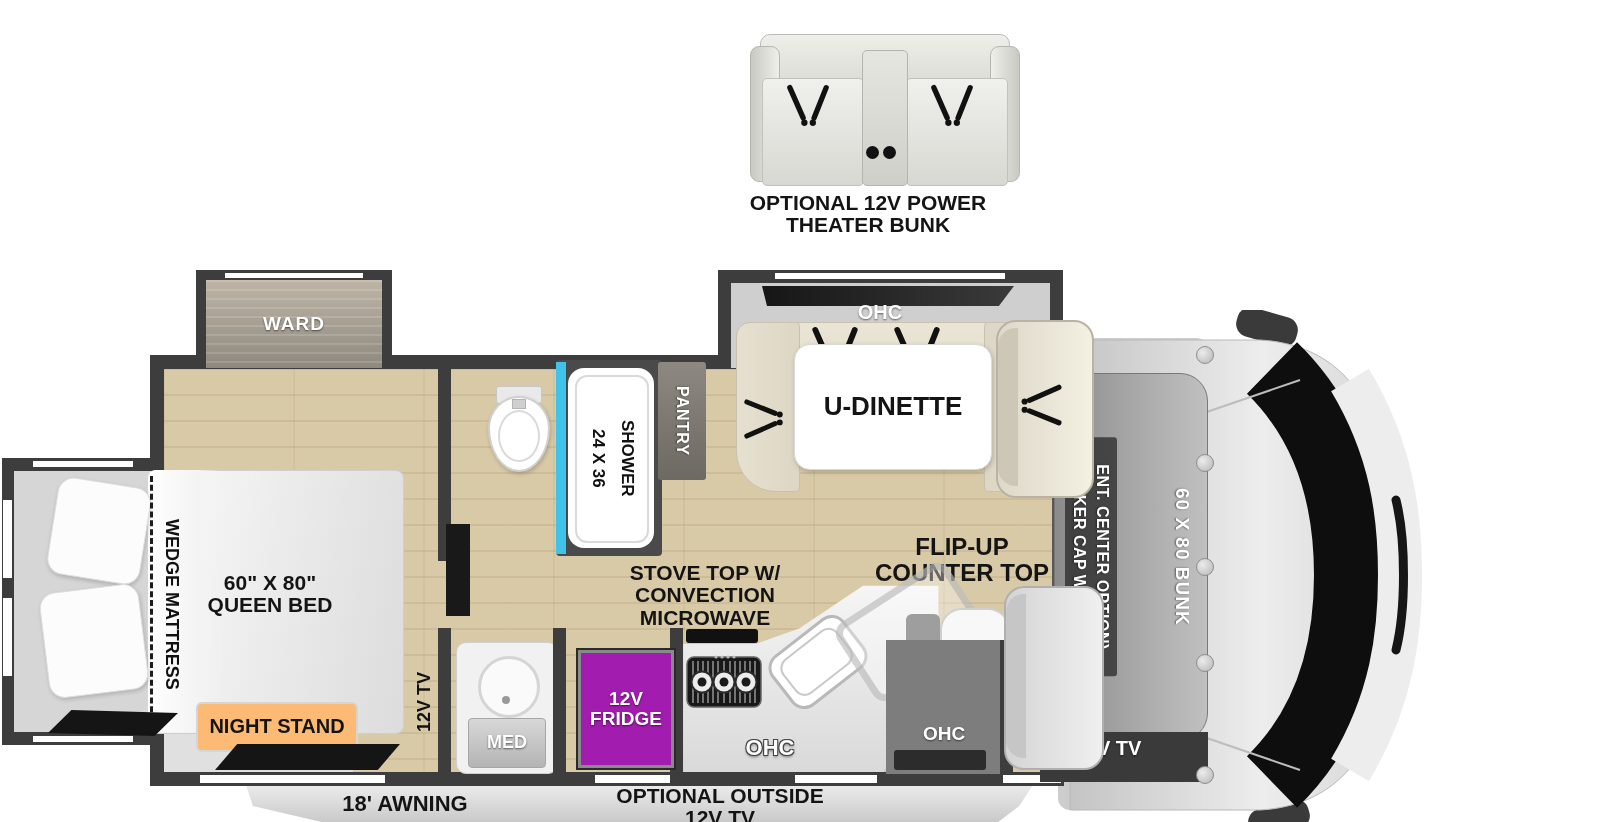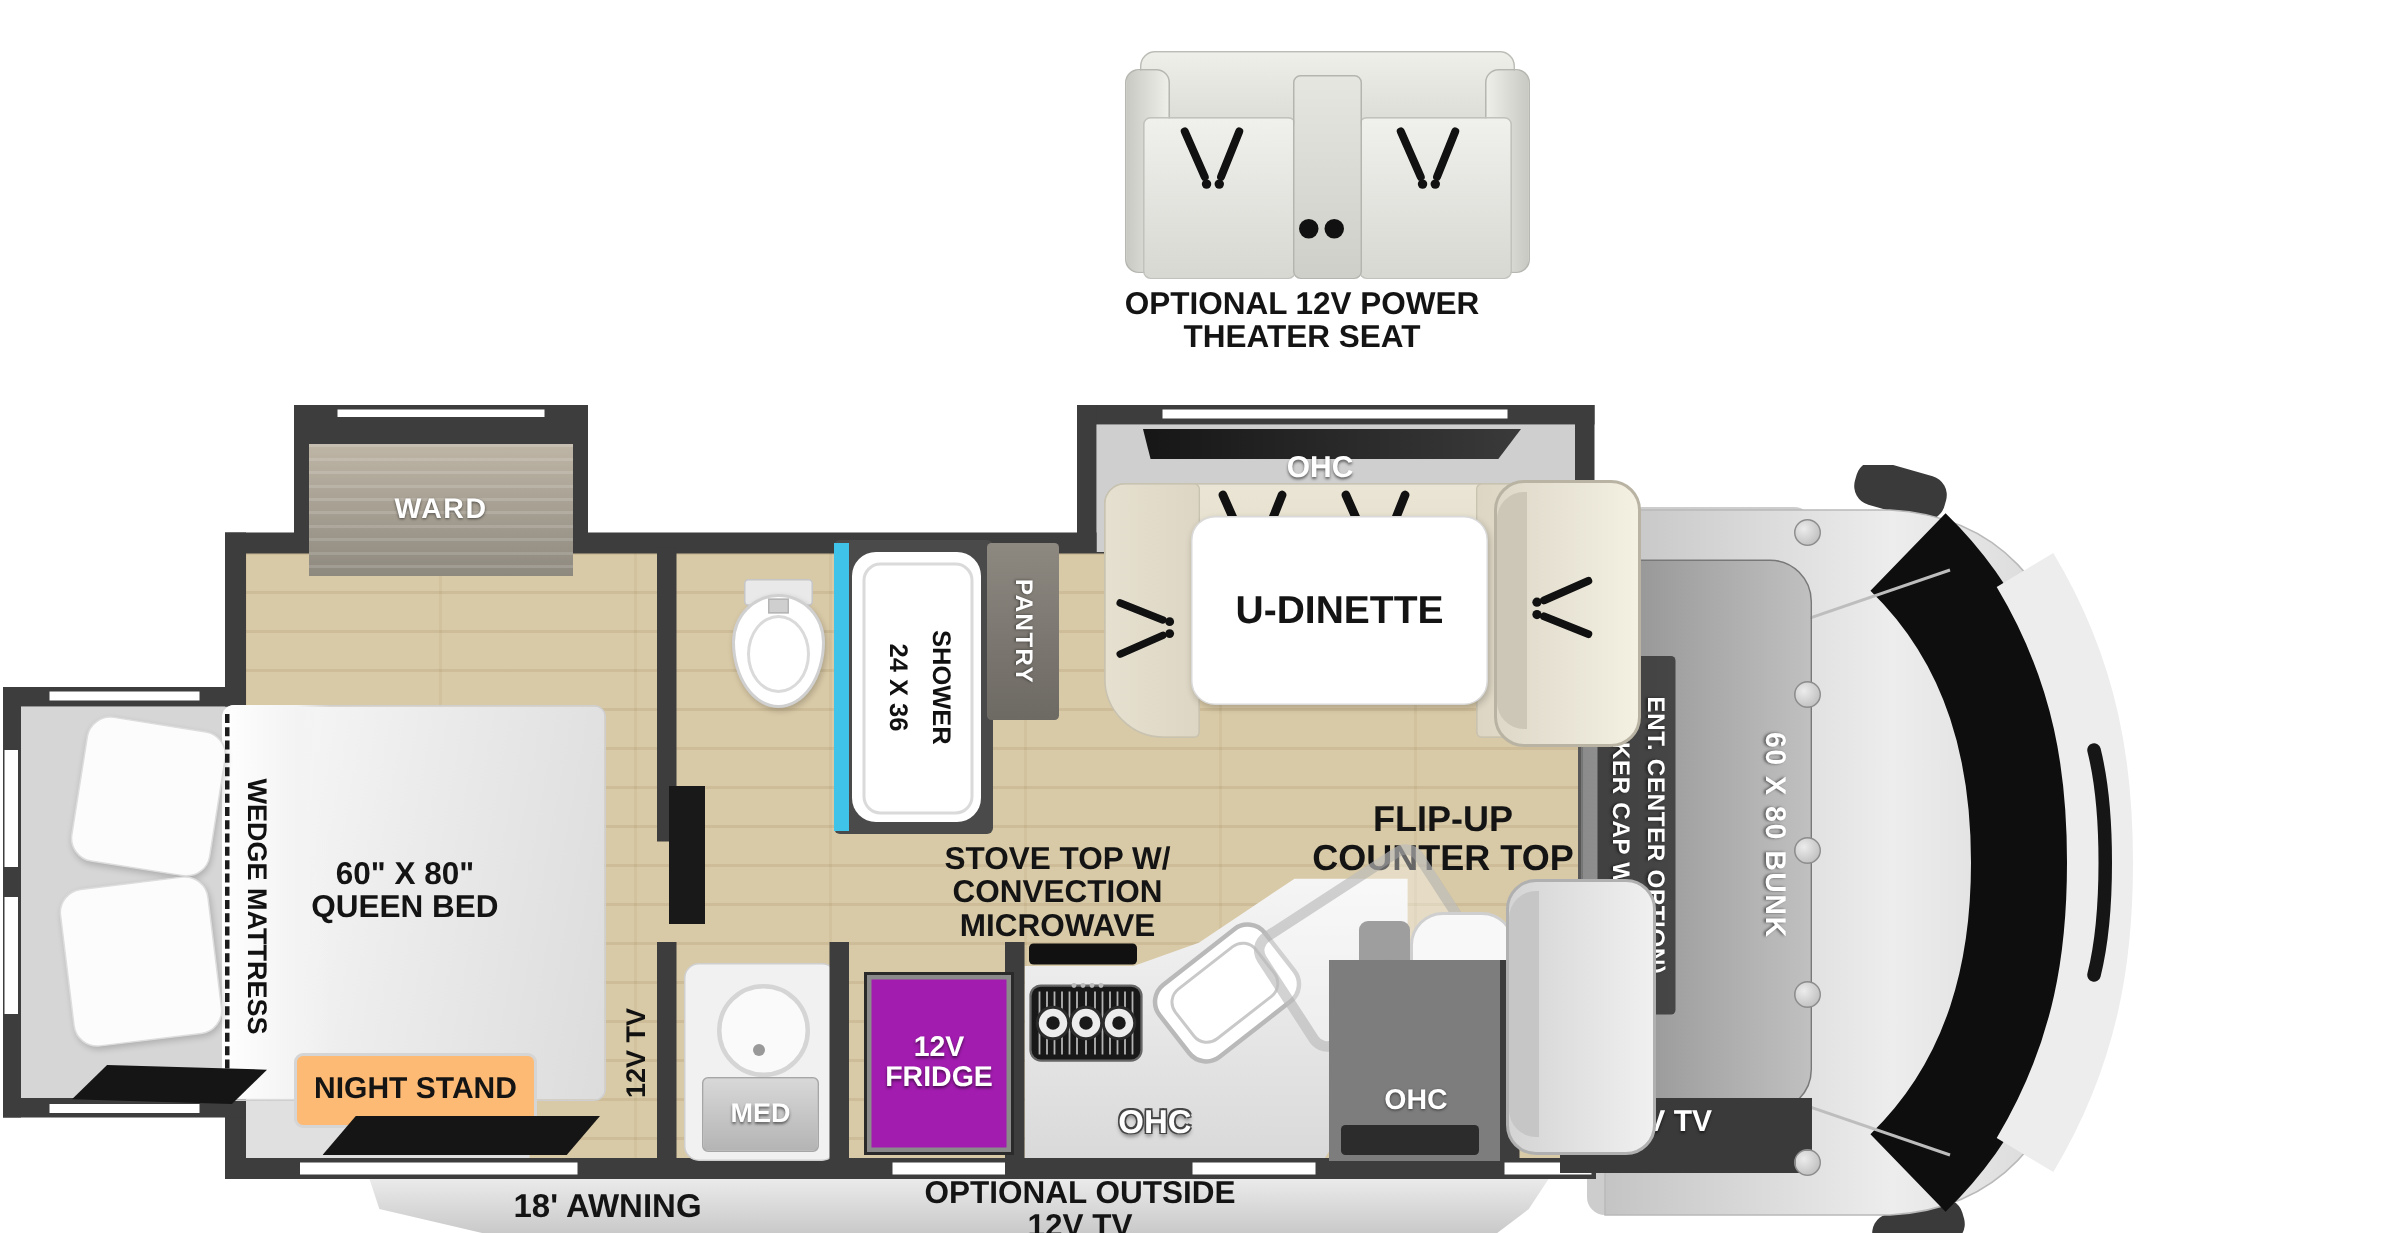--- a/index.html
+++ b/index.html
@@ -49,21 +49,21 @@
       <svg viewBox="0 0 44 38">
           <line x1="7" y1="3" x2="18" y2="28" stroke="#111" stroke-width="4.4" stroke-linecap="round"></line>
           <circle cx="19" cy="32" r="2.6" fill="#111"></circle>
           <line x1="37" y1="3" x2="27" y2="28" stroke="#111" stroke-width="4.4" stroke-linecap="round"></line>
           <circle cx="26" cy="32" r="2.6" fill="#111"></circle>
         </svg>
     </div>
   </div>
   <div class="blabel" style="left:740px;top:162px;width:256px;font-size:21px;">
     <div>OPTIONAL 12V POWER</div>
-    <div>THEATER SEAT</div>
+    <div>THEATER BUNK</div>
   </div>
 
   <div class="abs" style="left:245px;top:752px;width:790px;height:48px;
        background:linear-gradient(180deg,#eeeeee,#c2c2c2);
        clip-path:polygon(0% 0%,100% 0%,98% 50%,94% 100%,14% 100%,1% 50%);"></div>
   <div class="blabel" style="left:295px;top:762px;width:220px;font-size:22px;">18' AWNING</div>
   <div class="blabel" style="left:600px;top:755px;width:240px;font-size:21px;">
     <div>OPTIONAL OUTSIDE</div>
     <div>12V TV</div>
   </div>
@@ -95,21 +95,21 @@
   <div class="wall" style="left:150px;top:325px;width:914px;height:14px;"></div>
   <div class="wall" style="left:150px;top:742px;width:914px;height:14px;"></div>
   <div class="wall" style="left:150px;top:325px;width:14px;height:431px;"></div>
 
   <div class="win" style="left:200px;top:745px;width:185px;height:8px;"></div>
   <div class="win" style="left:595px;top:745px;width:75px;height:8px;"></div>
   <div class="win" style="left:795px;top:745px;width:82px;height:8px;"></div>
   <div class="win" style="left:1003px;top:745px;width:58px;height:8px;"></div>
 
   <div class="abs" style="left:196px;top:240px;width:196px;height:98px;background:#3d3d3d;">
-    <div class="abs flexc" style="left:10px;top:26px;width:176px;height:88px;
+    <div class="abs flexc" style="left:10px;top:10px;width:176px;height:88px;
          background:linear-gradient(180deg,#beb5a5,#8e897f);
          background-image:repeating-linear-gradient(180deg,rgba(255,255,255,.14) 0 2px,transparent 2px 9px),linear-gradient(180deg,#beb5a5,#8e897f);">
       <span class="wlabel" style="position:static;font-size:19px;letter-spacing:1px;">WARD</span>
     </div>
     <div class="win" style="left:29px;top:3px;width:138px;height:5px;"></div>
   </div>
 
   <div class="abs" style="left:12px;top:441px;width:152px;height:261px;background:#d6d6d6;"></div>
   <div class="wall" style="left:2px;top:428px;width:161px;height:13px;"></div>
   <div class="wall" style="left:2px;top:702px;width:161px;height:13px;"></div>

